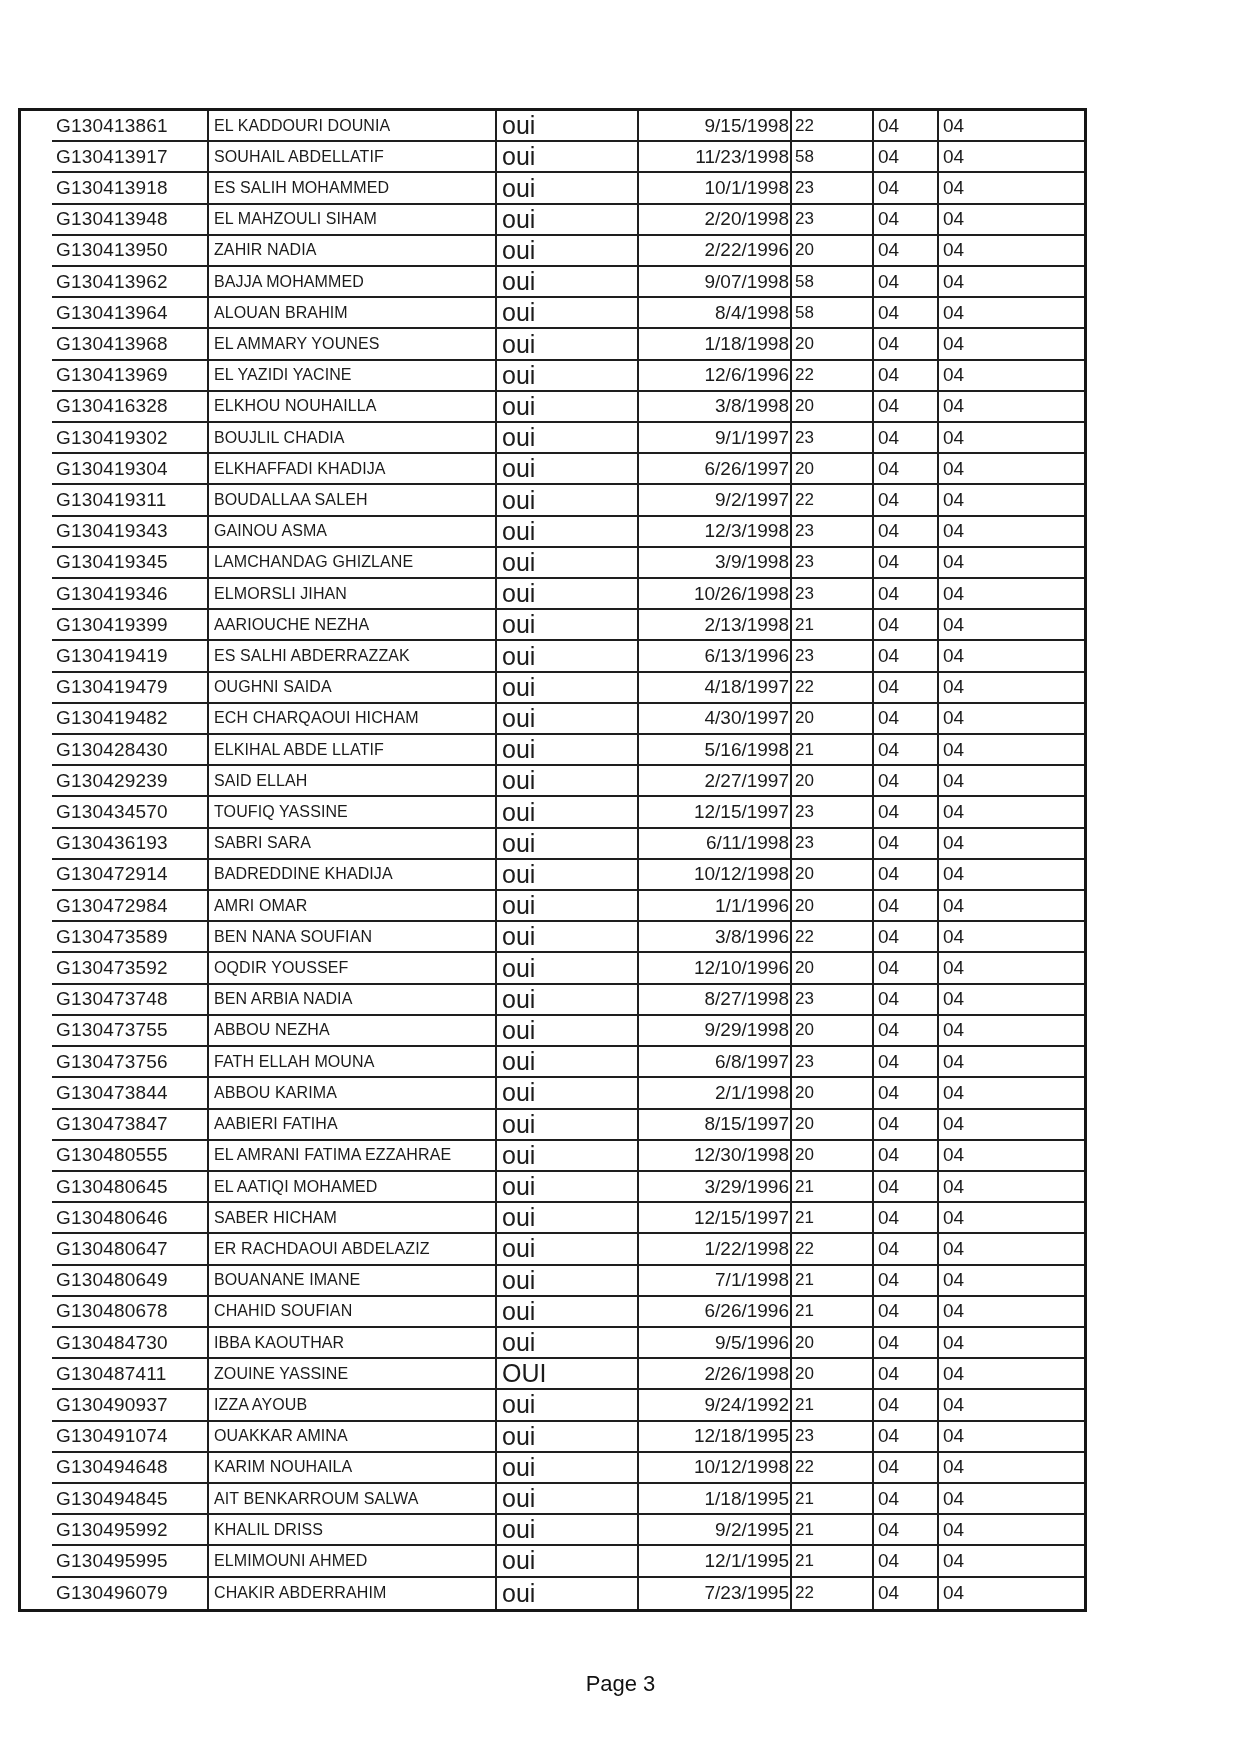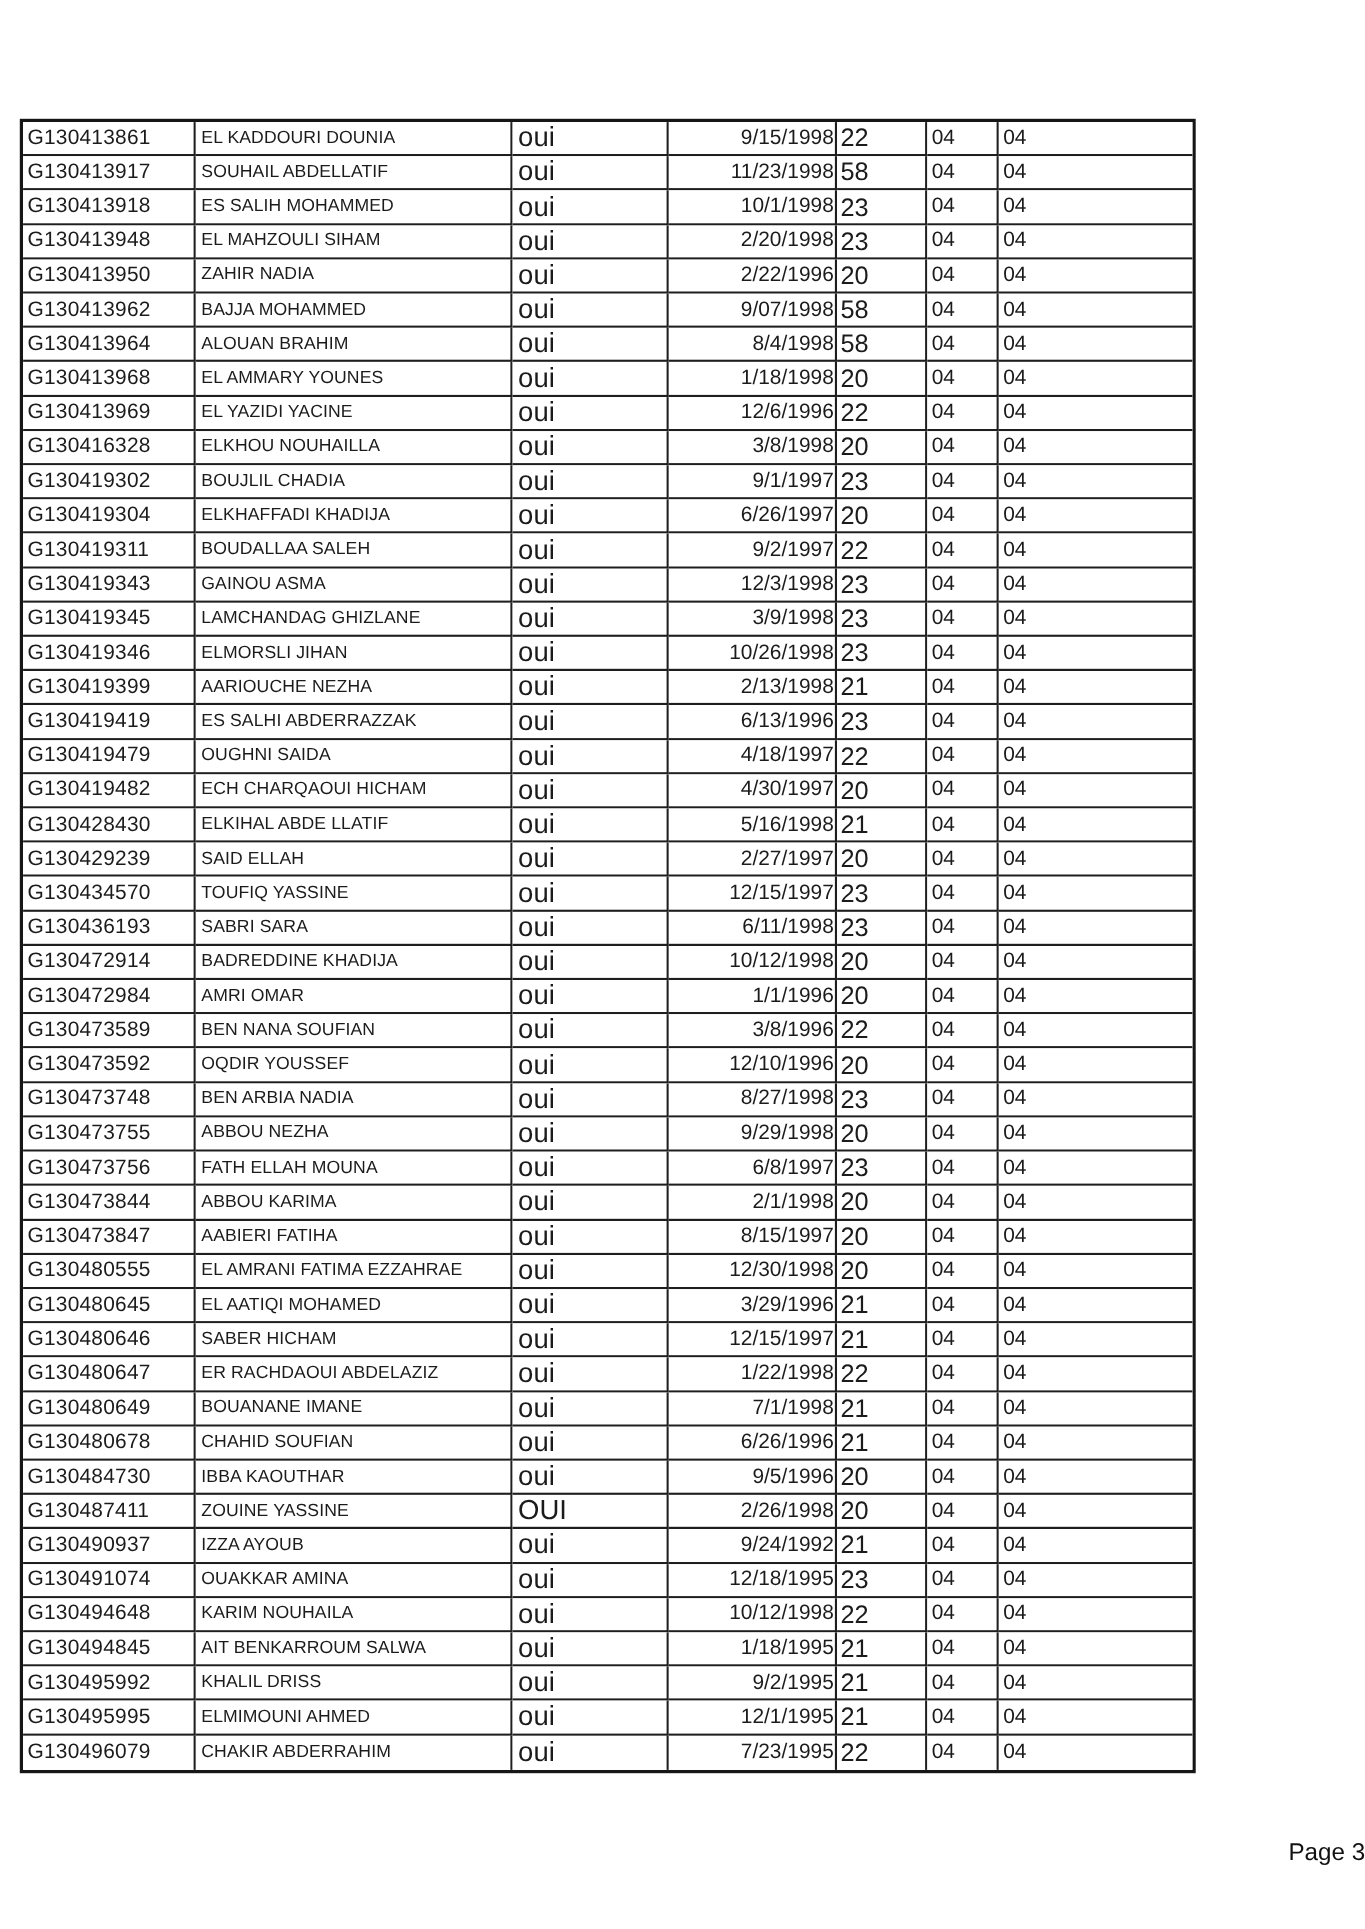--- a/index.html
+++ b/index.html
@@ -24,20 +24,21 @@
     position: absolute;
     left: 18px;
     top: 108px;
     width: 1069px;
     height: 1504px;
     box-sizing: border-box;
     border: 3px solid #161616;
     display: flex;
     flex-direction: column;
     background: #ffffff;
+    padding-left: 31px;
   }
   .row {
     flex: 1 1 0;
     display: grid;
     grid-template-columns: 157px 288px 142px 153px 82px 65px 1fr;
     min-height: 0;
   }
   .row:not(:last-child) .cell {
     border-bottom: 2px solid #1e1e1e;
   }
@@ -49,28 +50,28 @@
     white-space: nowrap;
     background: #ffffff;
   }
   .cell:not(:last-child) {
     border-right: 2px solid #1e1e1e;
   }
   .c-id   { font-size: 19px; padding-left: 4px; letter-spacing: 0.2px; }
   .c-name { font-size: 16px; padding-left: 5px; letter-spacing: 0.1px; }
   .c-pres { font-size: 25px; padding-left: 5px; }
   .c-date { font-size: 19px; justify-content: flex-end; padding-right: 1px; }
-  .c-num  { font-size: 23px; padding-left: 3px; }
+  .c-num  { font-size: 17px; padding-left: 3px; }
   .c-code { font-size: 19px; padding-left: 4px; }
   .page-footer {
     position: absolute;
     left: 0;
     top: 1671px;
     width: 100%;
-    text-align: right;
+    text-align: center;
     font-size: 22px;
     color: #111111;
   }
 </style>
 </head>
 <body>
 
 <div class="sheet">
 
   <div class="data-table">

